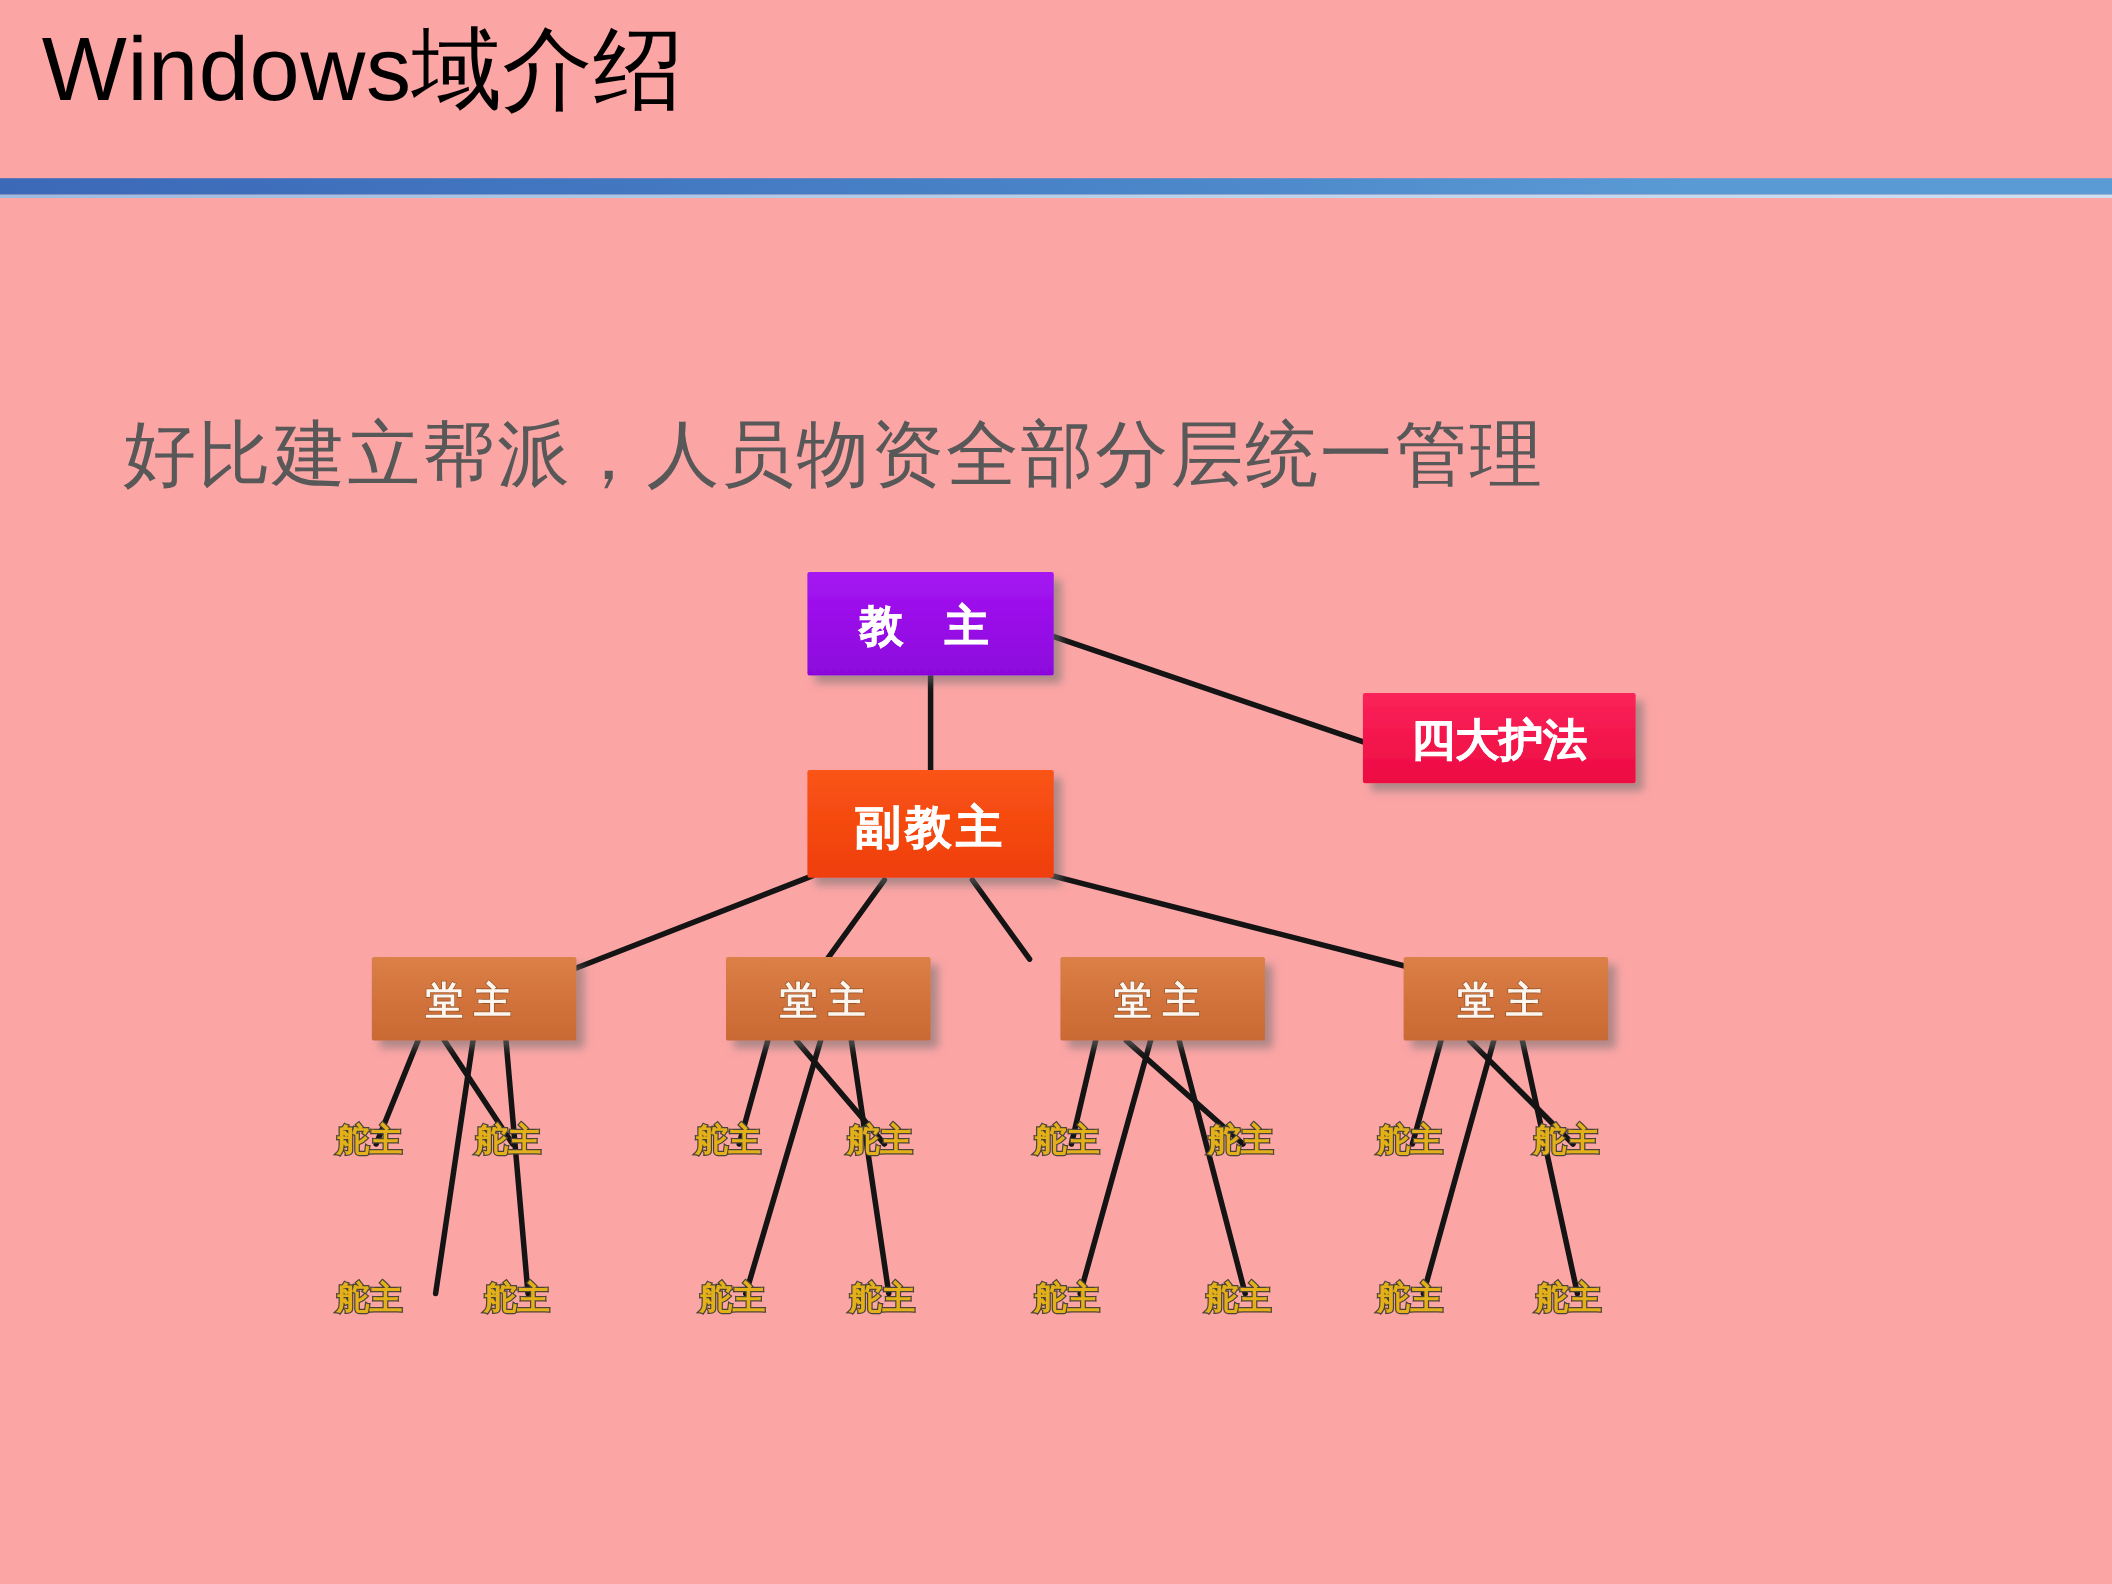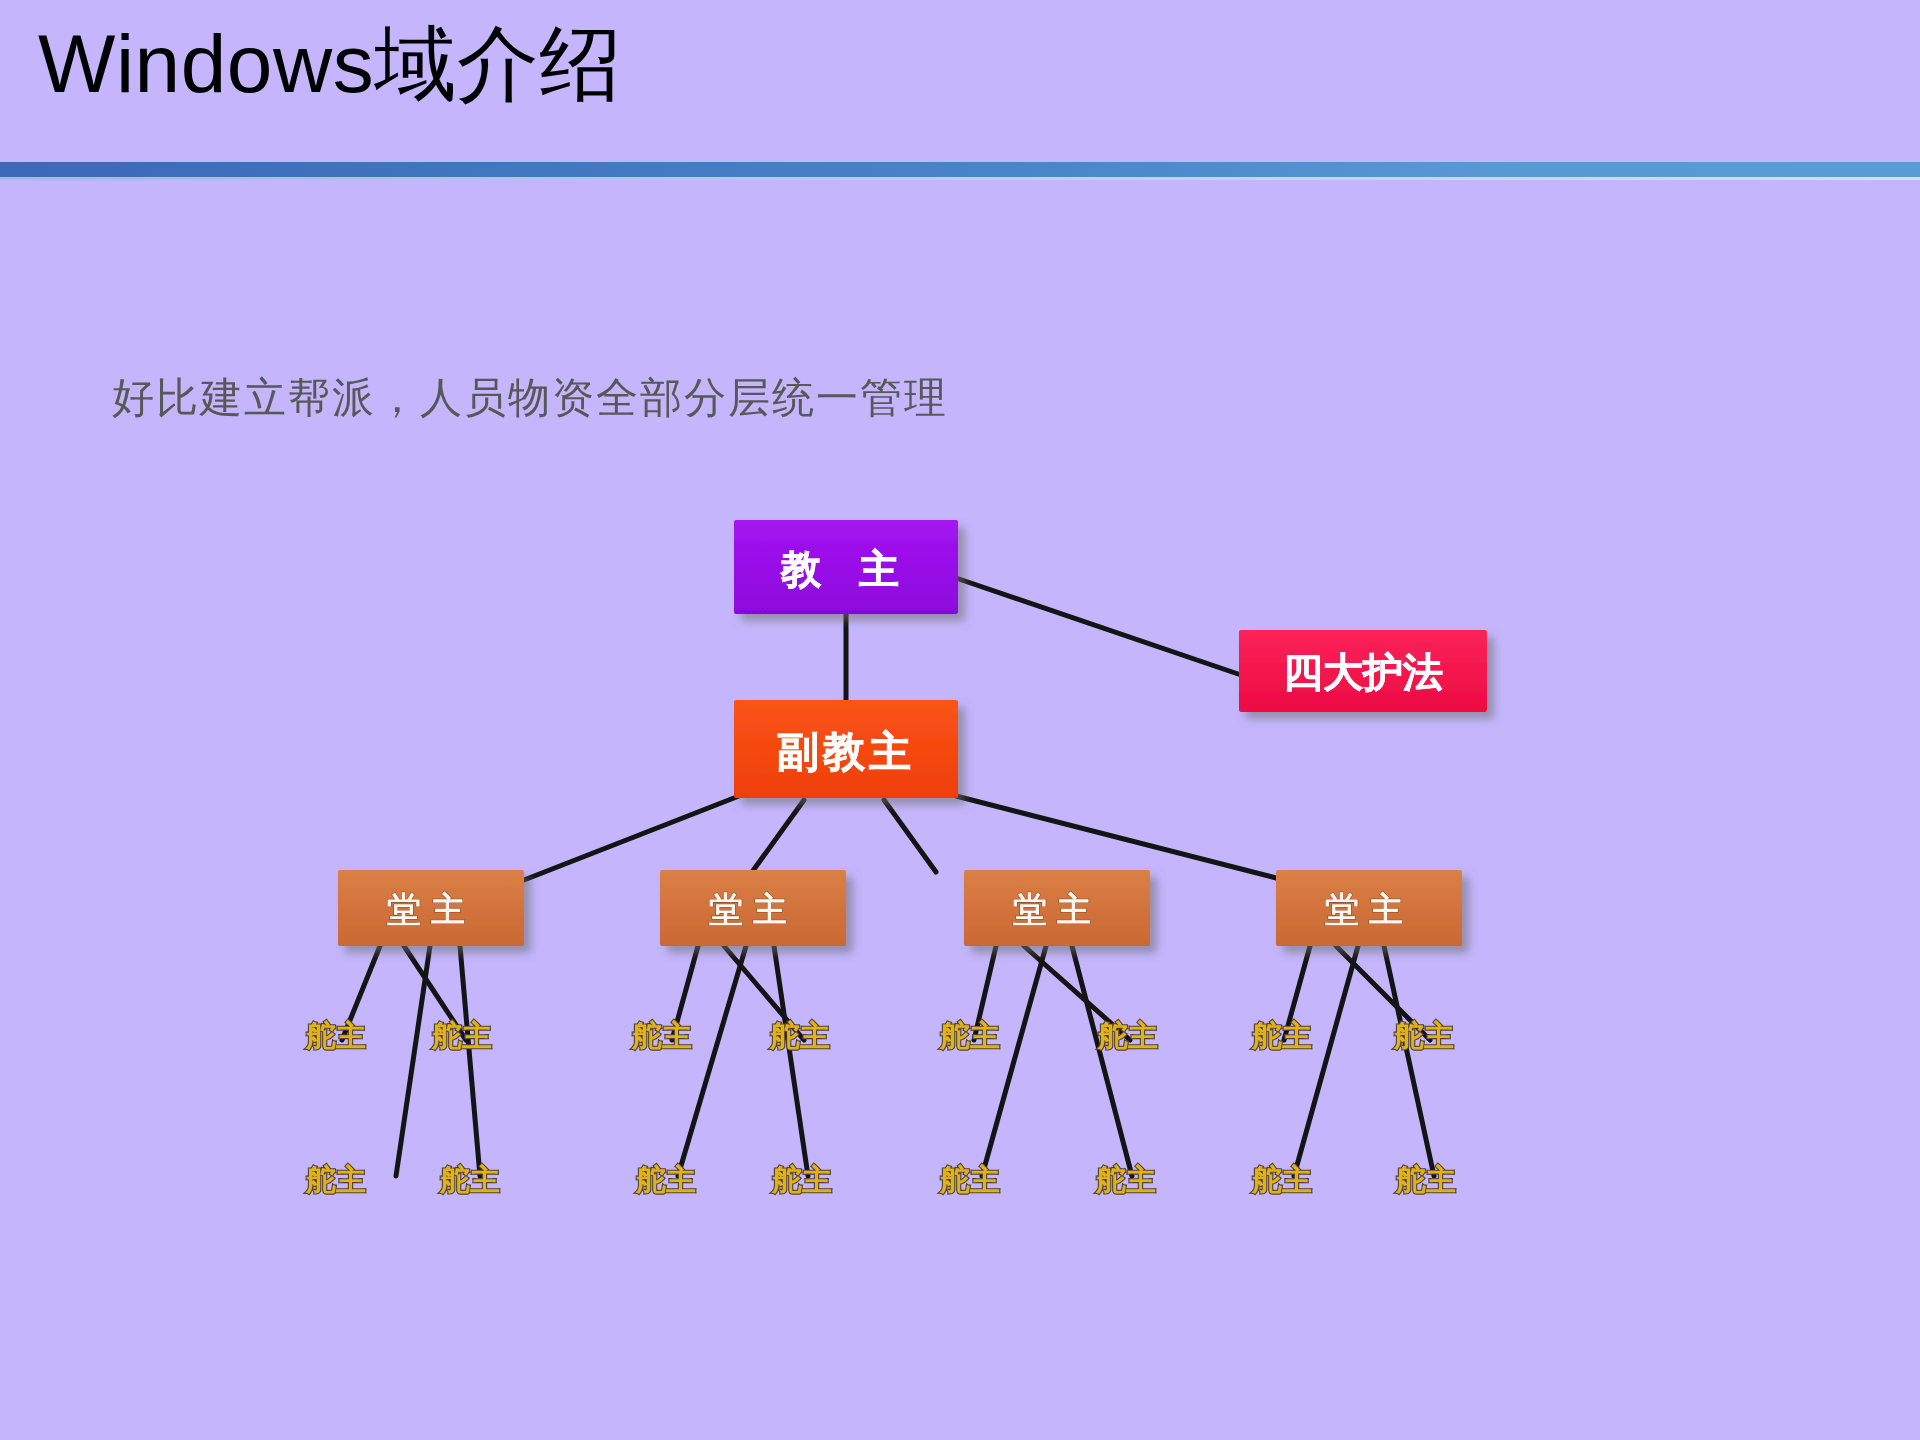--- a/index.html
+++ b/index.html
@@ -7,21 +7,21 @@
     width: 1920px;
     height: 1440px;
     background: #ffffff;
     font-family: "Liberation Sans", "DejaVu Sans", sans-serif;
     overflow: hidden;
   }
   .slide {
     position: relative;
     width: 1920px;
     height: 1440px;
-    background: #c4b5fd;
+    background: #fca5a5;
   }
 
   
   .slide-title {
     position: absolute;
     left: 38px;
     top: 18px;
     font-size: 82px;
     line-height: 1.12;
     font-weight: 400;
@@ -54,21 +54,21 @@
     font-size: 60px;
     line-height: 1.2;
     color: #1f4a6e;
     font-weight: 400;
     white-space: nowrap;
   }
   .subheading {
     position: absolute;
     left: 112px;
     top: 373px;
-    font-size: 42px;
+    font-size: 66px;
     line-height: 1.2;
     color: #585858;
     font-weight: 400;
     letter-spacing: 2px;
     white-space: nowrap;
   }
 
   
   .diagram {
     position: absolute;

